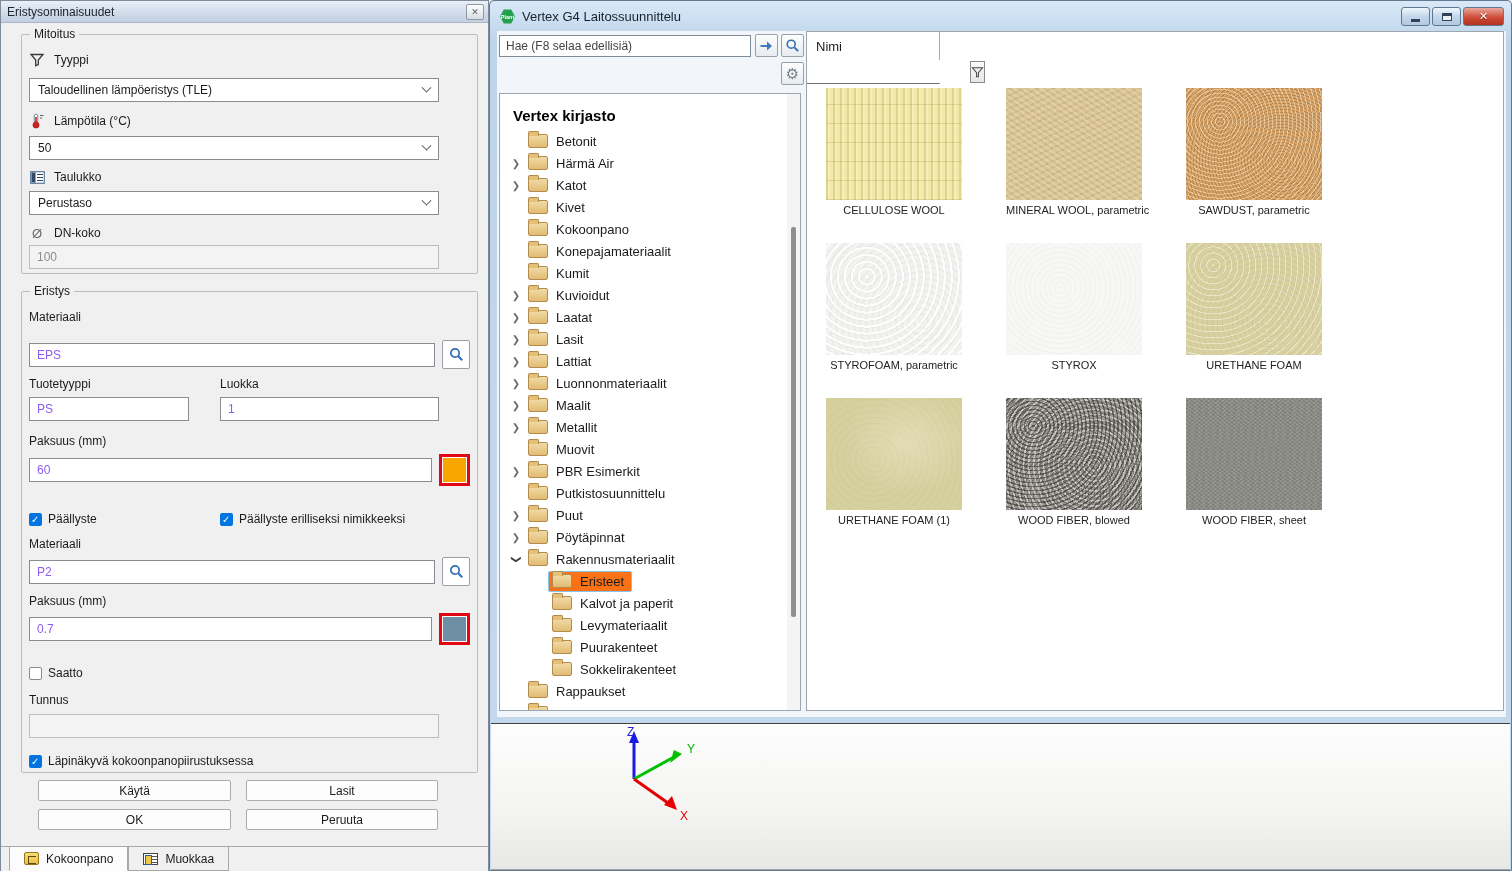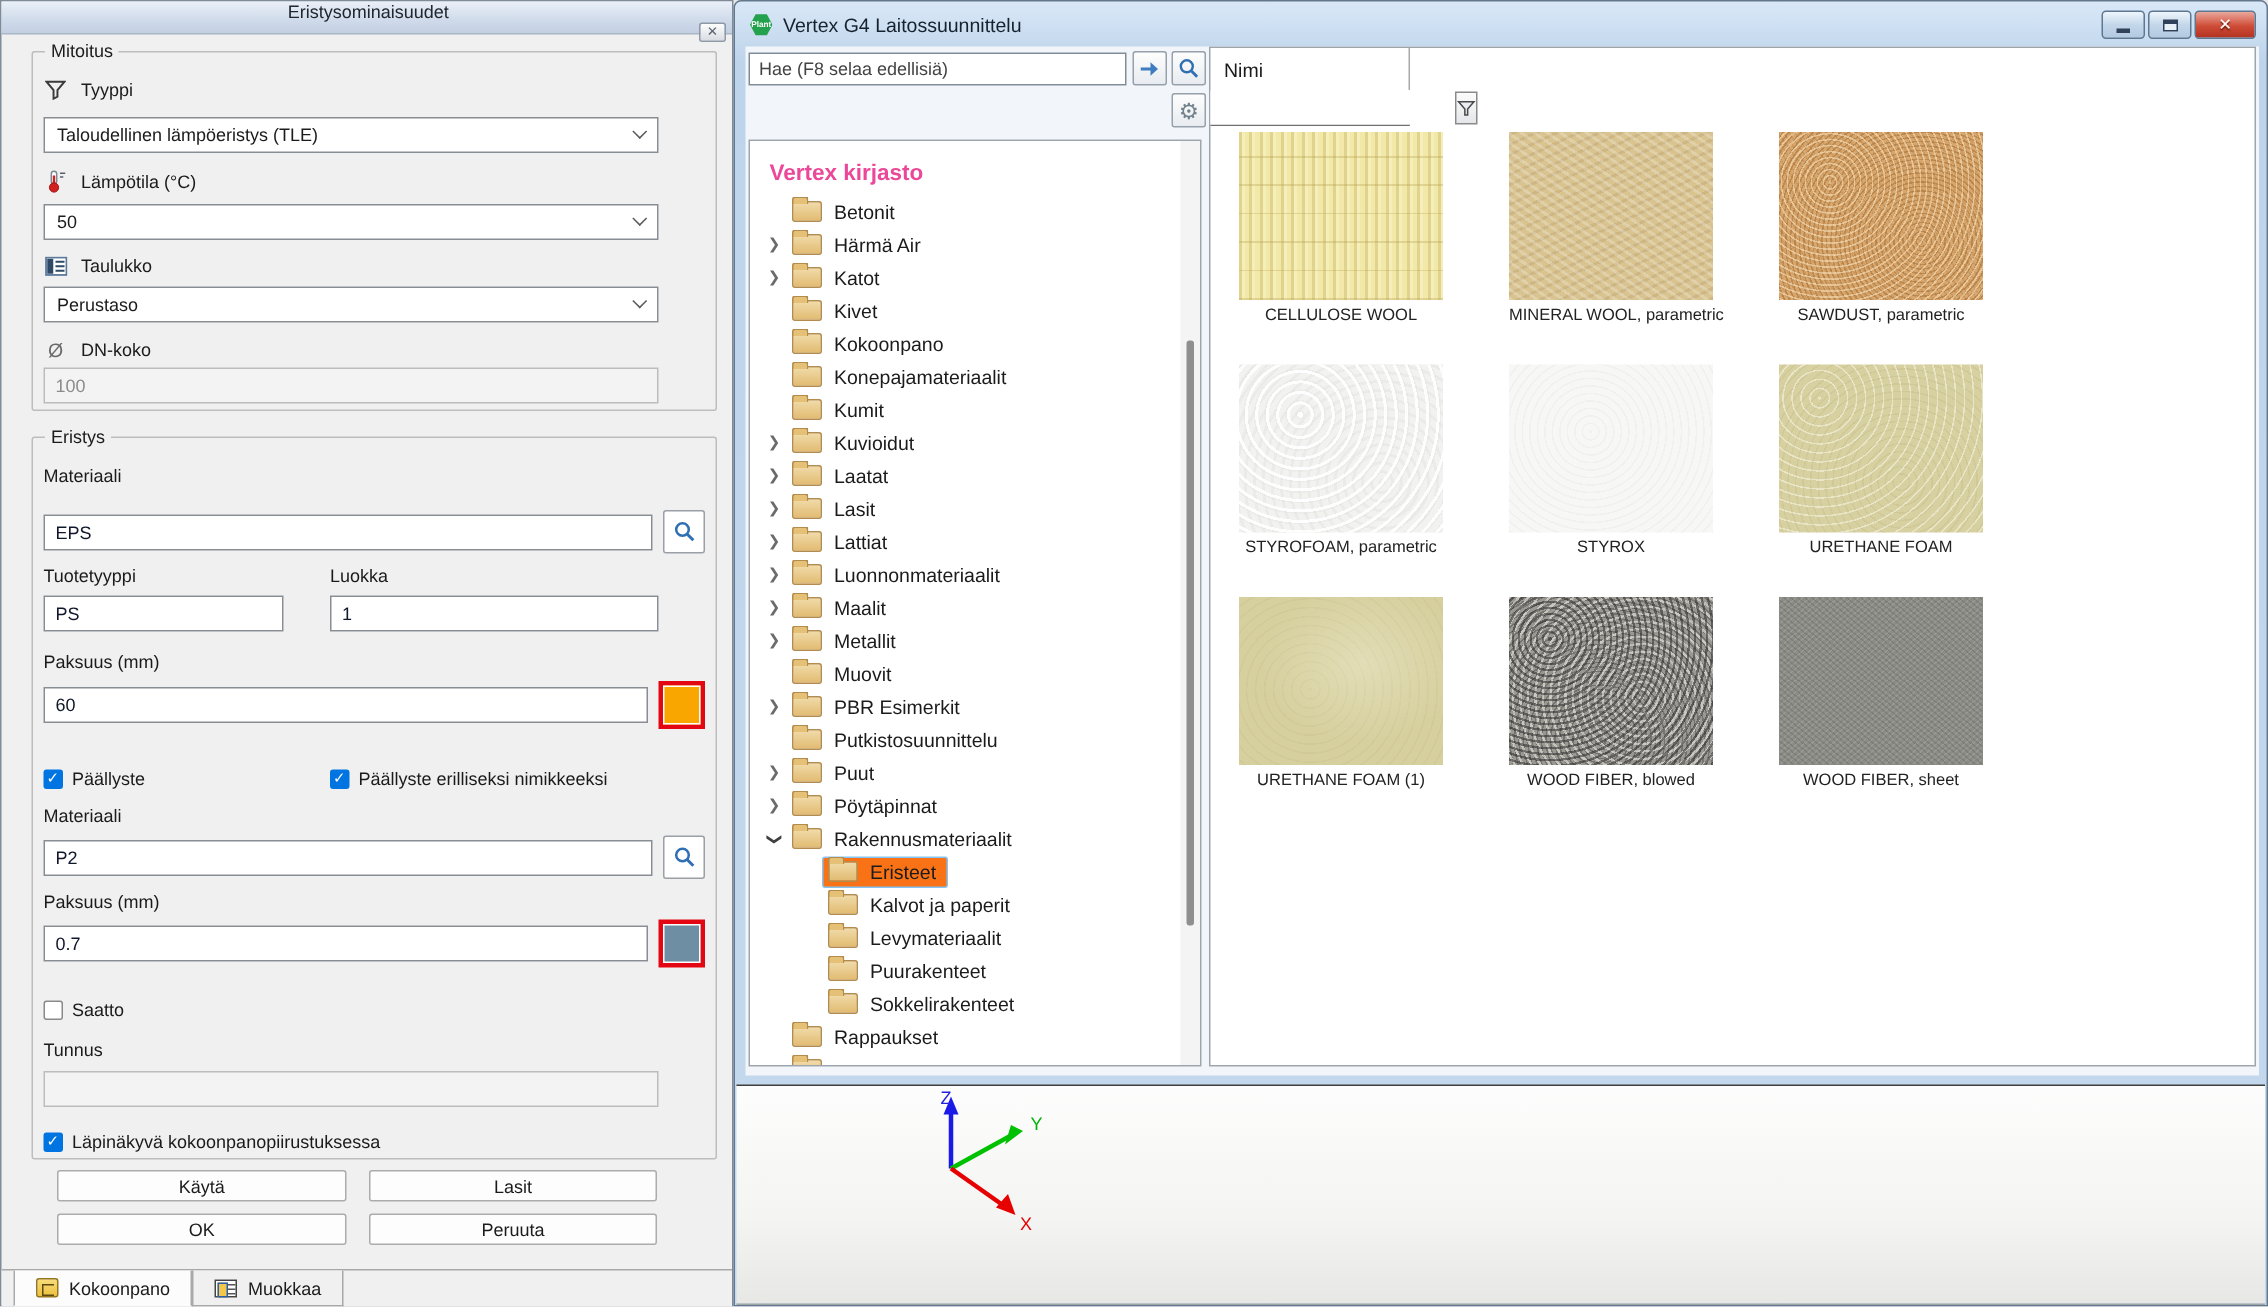--- a/index.html
+++ b/index.html
@@ -5,21 +5,21 @@
   * { box-sizing: border-box; margin: 0; padding: 0; }
   html,body { width:1512px; height:871px; overflow:hidden;
     font-family:"Liberation Sans","DejaVu Sans",sans-serif; font-size:12px; color:#1b1b1b;
     background:#e8e8e8;}
   #screen { position:relative; width:1512px; height:871px; }
 
   
   .dlg { position:absolute; left:0; top:0; width:489px; height:871px;
     background:#f0f0f0; border:1px solid #7f8b98; }
   .dlg-titlebar { height:22px; background:linear-gradient(180deg,#eaf0f8,#cfdaea 60%,#c3d0e2);
-    border-bottom:1px solid #aab6c5; display:flex; align-items:center; padding:0 4px 0 6px;flex-direction:column; }
+    border-bottom:1px solid #aab6c5; display:flex; align-items:center; padding:0 4px 0 6px; }
   .dlg-title { font-size:12px; color:#20262e; }
   .dlg-close { margin-left:auto; width:18px; height:16px; background:linear-gradient(#fdfdfd,#d9dde3);
     border:1px solid #8e99a5; border-radius:2px; display:flex; align-items:center; justify-content:center; }
   .dlg-close::before { content:"\2715"; font-size:9px; color:#5a646e; font-weight:bold; }
 
   .group { position:absolute; border:1px solid #bdbdbd; border-radius:2px; }
   .group-legend { position:absolute; top:-8px; left:8px; background:#f0f0f0; padding:0 4px; font-size:12px; color:#1b1b1b; }
   #grp-mitoitus { left:20px; top:33px; width:457px; height:240px; }
   #grp-eristys  { left:20px; top:290px; width:457px; height:482px; }
   .group-inner { padding:16px 7px 0 7px; }
@@ -27,21 +27,21 @@
   .fld-row { display:flex; align-items:center; gap:9px; height:18px; }
   .fld-icon { width:16px; height:16px; display:flex; align-items:center; justify-content:center; }
   .dn-glyph { font-size:13px; color:#6a6a6a; }
 
   .select, .tinput { height:24px; width:410px; background:#fff; border:1px solid #888d93;
     display:flex; align-items:center; padding:0 8px; font-size:12px; }
   .select { justify-content:space-between; }
   .caret { width:7px; height:7px; border-right:1.4px solid #5b5b5b; border-bottom:1.4px solid #5b5b5b;
     transform:rotate(45deg) translate(-2px,-2px); }
   input.raw { height:24px; background:#fff; border:1px solid #888d93; padding:0 7px; font-size:12px;
-    font-family:inherit; color:#0f172a; }
+    font-family:inherit; color:#8b5cf6; }
   input.raw:disabled { background:#f3f3f3; color:#8c8c8c; border-color:#bcbcbc; }
 
   .mt8{margin-top:8px}.mt9{margin-top:9px}.mt10{margin-top:10px}.mt6{margin-top:6px}
   .mt5{margin-top:5px}.mt13{margin-top:13px}.mt15{margin-top:15px}.mt25{margin-top:25px}
   .mt4{margin-top:4px}.mt12{margin-top:12px}.mt20{margin-top:20px}.mt3{margin-top:3px}
   .lbl { font-size:12px; height:15px; display:block; }
   .row-flex { display:flex; align-items:center; gap:7px; }
   .two-col { display:flex; gap:31px; }
   .two-col .col1 { width:160px; } .two-col .col2 { width:219px; }
 
@@ -101,21 +101,21 @@
   .vx-search::placeholder { color:#444; opacity:1; }
   .sqbtn { position:absolute; width:23px; height:23px; background:linear-gradient(#fdfdfd,#e8ecf0);
     border:1px solid #97a1ab; border-radius:2px; display:flex; align-items:center; justify-content:center; }
   #btn-go { left:258px; top:3px; }
   #btn-find { left:284px; top:3px; }
   #btn-gear { left:284px; top:31px; }
   .gear-glyph::before { content:"\2699"; font-size:15px; color:#74828e; }
 
   .tree-panel { position:absolute; left:2px; top:62px; width:302px; height:618px;
     background:#fff; border:1px solid #9da6af; overflow:hidden; }
-  .tree-title { margin:13px 0 6px 13px; font-size:15px; font-weight:bold; color:#ec4899; }
+  .tree-title { margin:13px 0 6px 13px; font-size:15px; font-weight:bold; color:#000000; }
   .tree-item { height:22px; display:flex; align-items:center; padding-left:8px; }
   .tree-item.lvl2 { padding-left:32px; }
   .chevron { width:16px; text-align:center; font-size:10px; color:#6b6b6b; flex:0 0 auto; }
   .chevron.open { display:inline-block; transform:rotate(90deg); color:#3f3f3f; }
   .row-core { display:flex; align-items:center; gap:8px; padding:2px 7px 2px 3px; border:1px solid transparent; border-radius:2px; }
   .row-core.selected { background:#f97316; border-color:#84c3f2; }
   .folder-icon { width:20px; height:14px; background:linear-gradient(#f0dba9,#e2bb72); border:1px solid #b38b4d;
     border-radius:2px; position:relative; flex:0 0 auto; }
   .folder-icon::before { content:""; position:absolute; top:-4px; left:-1px; width:9px; height:4px;
     background:#e5c077; border:1px solid #b38b4d; border-bottom:none; border-radius:2px 2px 0 0; }

